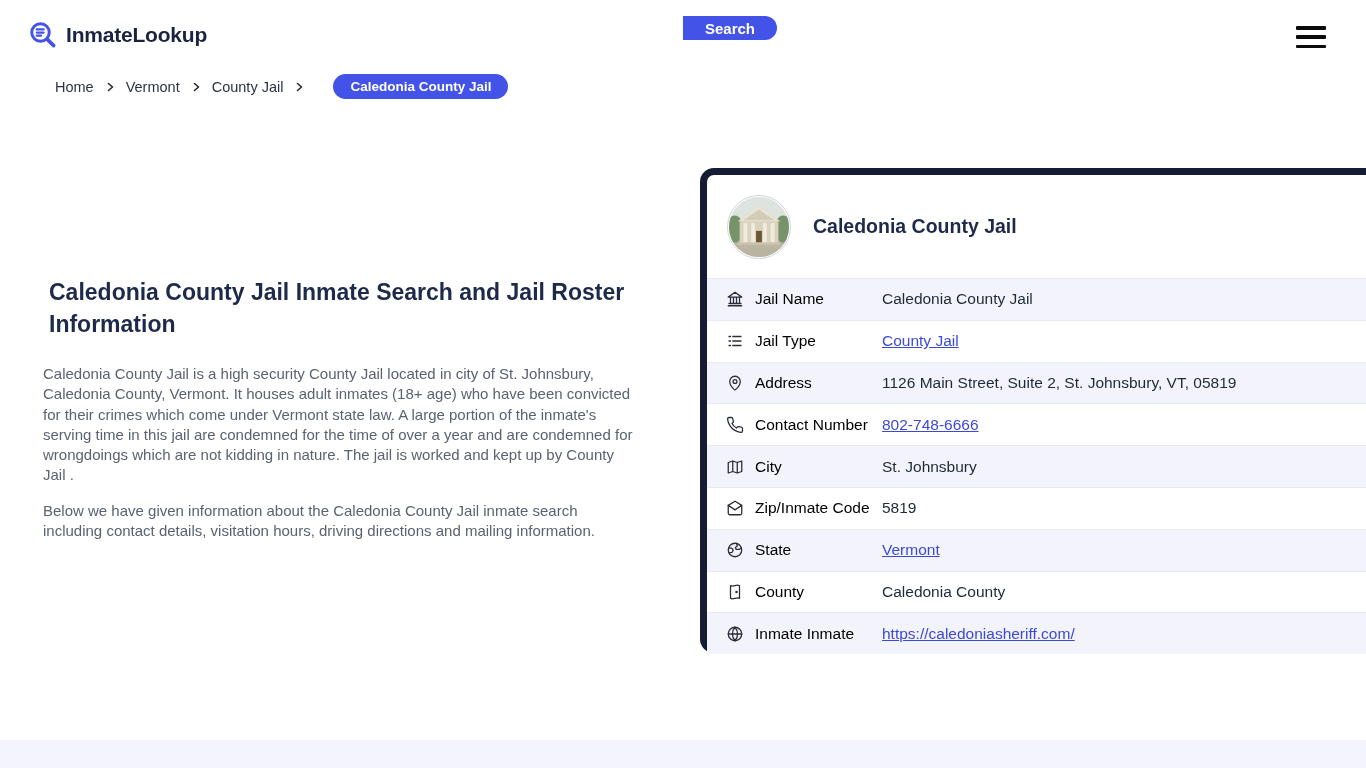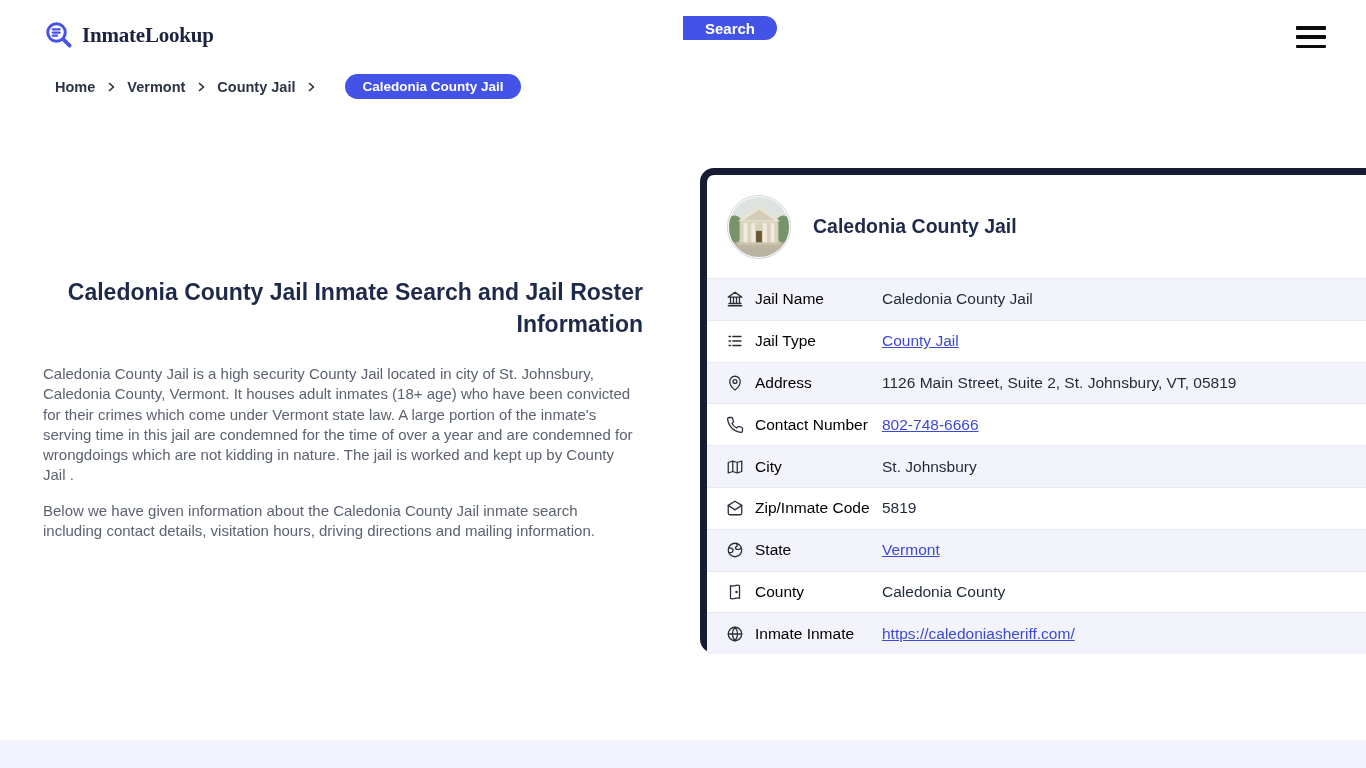--- a/index.html
+++ b/index.html
@@ -3,21 +3,21 @@
 <meta charset="utf-8">
 <style>
   html,body{margin:0;padding:0;}
   body{
     width:1366px;height:768px;position:relative;overflow:hidden;
     background:#ffffff;
     font-family:"Liberation Sans","DejaVu Sans",sans-serif;
     color:#1f2937;
   }
   
-  .logo{position:absolute;left:44px;top:20px;display:flex;align-items:center;gap:8px;cursor:pointer;font-family:Liberation Serif, serif;}
+  .logo{position:absolute;left:28px;top:20px;display:flex;align-items:center;gap:8px;cursor:pointer;}
   .logo svg{display:block;}
   .logo-text{font-size:21px;font-weight:700;color:#1b2340;letter-spacing:-0.2px;}
   .searchbar{position:absolute;left:683px;top:16px;width:568px;height:42px;display:flex;}
   .search-input-wrap{position:relative;flex:1;height:42px;}
   .search-input{
     width:100%;height:42px;box-sizing:border-box;
     border:2px solid #3f4553;border-right:none;
     border-radius:21px 0 0 21px;
     padding:0 12px 0 40px;font-size:15px;color:#1f2937;outline:none;
     font-family:"Liberation Sans","DejaVu Sans",sans-serif;
@@ -28,29 +28,29 @@
   .search-btn{
     width:94px;height:24px;border:none;cursor:pointer;
     background:var(--accent,#4353e8);color:#fff;font-weight:700;font-size:15px;
     border-radius:0 21px 21px 0;
     font-family:"Liberation Sans","DejaVu Sans",sans-serif;
   }
   .hamburger{position:absolute;left:1296px;top:26px;width:30px;height:22px;display:flex;flex-direction:column;justify-content:space-between;cursor:pointer;}
   .hamburger span{display:block;height:3.5px;background:#0b0b0b;border-radius:1px;}
   
   .breadcrumb{position:absolute;left:55px;top:74px;display:flex;align-items:center;font-size:14.5px;color:#2b3344;}
-  .crumb{cursor:pointer;font-weight:bold;}
+  .crumb{cursor:pointer;}
   .crumb-sep{margin:0 10px;display:flex;align-items:center;}
   .crumb-badge{
     margin-left:18px;background:var(--accent,#4353e8);color:#fff;font-weight:700;font-size:13.5px;
     padding:5px 17px;border-radius:13px;cursor:pointer;
   }
   
   .article{position:absolute;left:43px;top:276px;width:600px;}
-  .article h1{margin:0 0 24px 0;font-size:23px;line-height:1.4;font-weight:700;color:#1e2a4a;text-align:right;}
+  .article h1{margin:0 0 24px 6px;font-size:23px;line-height:1.4;font-weight:700;color:#1e2a4a;}
   .article p{margin:0 2px 16px 0;width:596px;font-size:15px;line-height:1.34;color:#5b6270;}
   
   .card{
     position:absolute;left:700px;top:168px;width:680px;height:485px;box-sizing:border-box;
     background:#fff;border:7px solid var(--navy,#161c34);border-radius:14px;
   }
   .card-header{height:103px;display:flex;align-items:center;padding-left:20px;gap:22px;}
   .avatar{width:62px;height:62px;border-radius:50%;overflow:hidden;flex:0 0 auto;border:1px solid #cfd4dd;}
   .avatar svg{display:block;}
   .card-title{font-size:19.5px;font-weight:700;color:#1e2a4a;}

